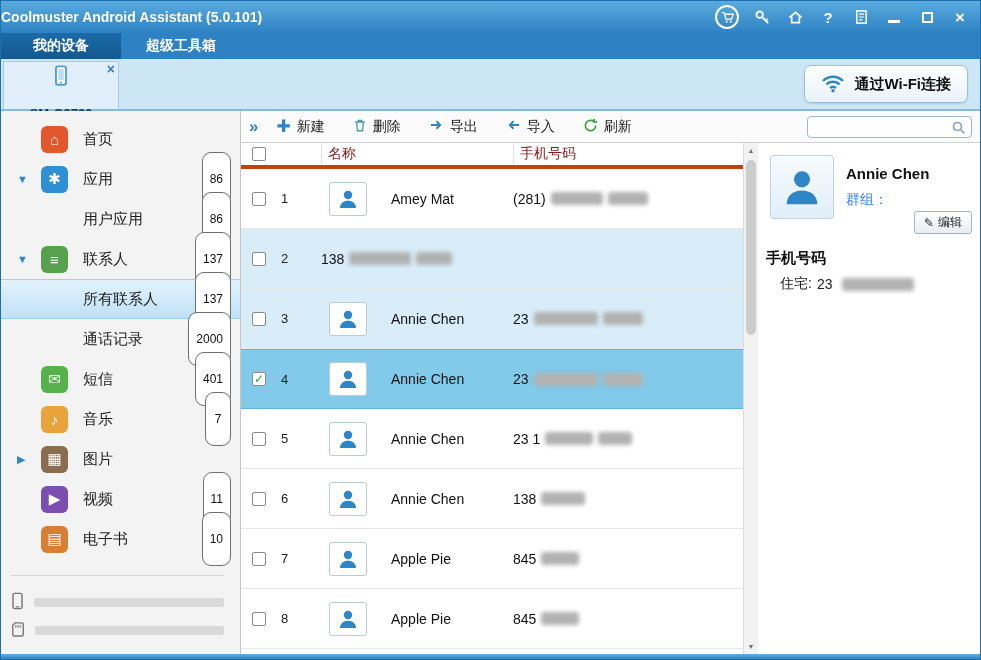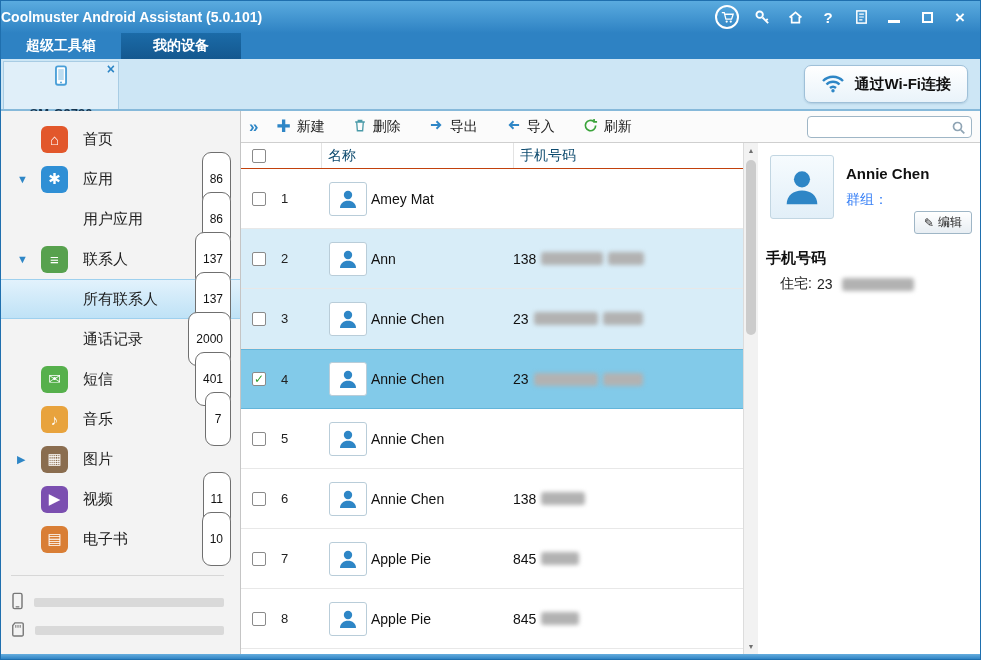--- a/index.html
+++ b/index.html
@@ -64,35 +64,35 @@
   .chev{color:#2e86c6;font-weight:bold;font-size:17px;margin-right:18px;cursor:pointer;}
   .tbtn{display:flex;align-items:center;gap:6px;margin-right:28px;font-size:14px;color:#1c1c1c;cursor:pointer;}
   .plus-glyph{color:#2e86c6;font-weight:bold;font-size:17px;line-height:1;}
   .search{margin-left:auto;margin-right:8px;width:165px;height:22px;border:1px solid #9fb6c6;
     border-radius:4px;background:#fff;position:relative;}
   .search input{width:100%;height:100%;border:none;outline:none;background:transparent;
     padding:0 24px 0 8px;font-size:13px;font-family:inherit;}
   .search svg{position:absolute;right:4px;top:3px;}
   
   .table-wrap{position:absolute;left:0;top:32px;width:502px;bottom:0;overflow:hidden;}
-  .thead{height:26px;display:flex;align-items:center;border-bottom:1px solid #c2410c;font-size:14px;color:#0c4a6e;}
+  .thead{height:26px;display:flex;align-items:center;border-bottom:4px solid #c2410c;font-size:14px;color:#7f1d1d;}
   .c1{width:36px;display:flex;justify-content:center;align-items:center;}
   .c2{width:44px;padding-left:4px;}
   .c3{flex:1;padding-left:2px;}
   .c4{width:230px;}
   .thead .c3,.thead .c4{border-left:1px solid #e3e3e3;height:100%;display:flex;align-items:center;padding-left:6px;}
   .thead .c1,.thead .c2{height:100%;display:flex;align-items:center;}
   .cb{width:14px;height:14px;border:1px solid #8a8a8a;background:#fff;display:inline-flex;
     align-items:center;justify-content:center;border-radius:2px;cursor:pointer;}
   .cb.checked::after{content:"✓";color:#2f9e2f;font-size:12px;font-weight:bold;line-height:1;}
   .trow{height:60px;display:flex;align-items:center;border-bottom:1px solid #e8e8e8;background:#fff;cursor:pointer;}
   .trow.tint{background:#d8edf8;}
   .trow.selected{background:#82cae9;border-top:1px solid #63b5da;border-bottom:1px solid #63b5da;}
   .trow .c2{font-size:13px;color:#222;}
-  .namecell{display:flex;align-items:center;gap:4px;padding-left:8px;}
+  .namecell{display:flex;align-items:center;gap:24px;padding-left:8px;}
   .avatar{width:38px;height:34px;background:#fff;border:1px solid #b9cdd9;border-radius:3px;
     display:flex;align-items:center;justify-content:center;}
   .rname{font-size:14px;color:#111;}
   .rphone{font-size:14px;color:#111;display:flex;align-items:center;}
   .blur{display:inline-block;height:13px;border-radius:3px;background:#b2b2b2;
     filter:blur(2px);margin-left:5px;vertical-align:middle;}
   
   .vscroll{position:absolute;left:502px;top:32px;width:15px;bottom:0;background:#f2f2f2;
     border-left:1px solid #dcdcdc;}
   .sarrow{position:absolute;left:0;width:14px;height:15px;display:flex;align-items:center;
@@ -149,22 +149,22 @@
         <span class="wc-min"></span>
       </span>
     <span class="ticon">
         <span class="wc-max"></span>
       </span>
     <span class="ticon wc-close">×</span>
   </div>
 </div>
 
 <div class="tabbar">
+  <div class="tab active">我的设备</div>
   <div class="tab">超级工具箱</div>
-  <div class="tab active">我的设备</div>
 </div>
 
 <div class="devicebar">
   <div class="device-tab">
     <span class="device-close">×</span>
     <span>
       <svg width="18" height="22" viewBox="0 0 18 24">
           <rect x="3.5" y="1.5" width="11" height="20" rx="2.2" fill="#fff" stroke="#4a9fd8" stroke-width="2"></rect>
           <rect x="6" y="4.5" width="6" height="12" fill="#bcdcf0"></rect>
           <circle cx="9" cy="19" r="1" fill="#4a9fd8"></circle>
@@ -350,36 +350,32 @@
     <span class="c2 rownum">1</span>
     <span class="c3 namecell">
       <span class="avatar">
         <svg width="24" height="24" viewBox="0 0 24 24">
                 <circle cx="12" cy="8" r="4.2" fill="#2e86c6"></circle>
                 <path d="M4 21c0-4.6 3.6-7.2 8-7.2s8 2.6 8 7.2z" fill="#2e86c6"></path>
               </svg>
       </span>
       <span class="rname">Amey Mat</span>
     </span>
+    <span class="c4 rphone">
+      <span class="pvis">(281) </span>
+      <span class="blur b1" style="width: 52px;"></span>
+      <span class="blur b2" style="width: 40px;"></span>
+    </span>
   </div>
 
   <div class="trow tint">
     <span class="c1">
             <span class="cb"></span>
           </span>
     <span class="c2 rownum">2</span>
-    <span class="c3 namecell">
-      <span class="avatar">
-        <svg width="24" height="24" viewBox="0 0 24 24">
-                <circle cx="12" cy="8" r="4.2" fill="#2e86c6"></circle>
-                <path d="M4 21c0-4.6 3.6-7.2 8-7.2s8 2.6 8 7.2z" fill="#2e86c6"></path>
-              </svg>
-      </span>
-      <span class="rname">Ann</span>
-    </span>
     <span class="c4 rphone">
       <span class="pvis">138</span>
       <span class="blur b1" style="width: 62px;"></span>
       <span class="blur b2" style="width: 36px;"></span>
     </span>
   </div>
 
   <div class="trow tint">
     <span class="c1">
             <span class="cb"></span>
@@ -428,20 +424,25 @@
           </span>
     <span class="c2 rownum">5</span>
     <span class="c3 namecell">
       <span class="avatar">
         <svg width="24" height="24" viewBox="0 0 24 24">
                 <circle cx="12" cy="8" r="4.2" fill="#2e86c6"></circle>
                 <path d="M4 21c0-4.6 3.6-7.2 8-7.2s8 2.6 8 7.2z" fill="#2e86c6"></path>
               </svg>
       </span>
       <span class="rname">Annie Chen</span>
+    </span>
+    <span class="c4 rphone">
+      <span class="pvis">23 1</span>
+      <span class="blur b1" style="width: 48px;"></span>
+      <span class="blur b2" style="width: 34px;"></span>
     </span>
   </div>
 
   <div class="trow">
     <span class="c1">
             <span class="cb"></span>
           </span>
     <span class="c2 rownum">6</span>
     <span class="c3 namecell">
       <span class="avatar">

